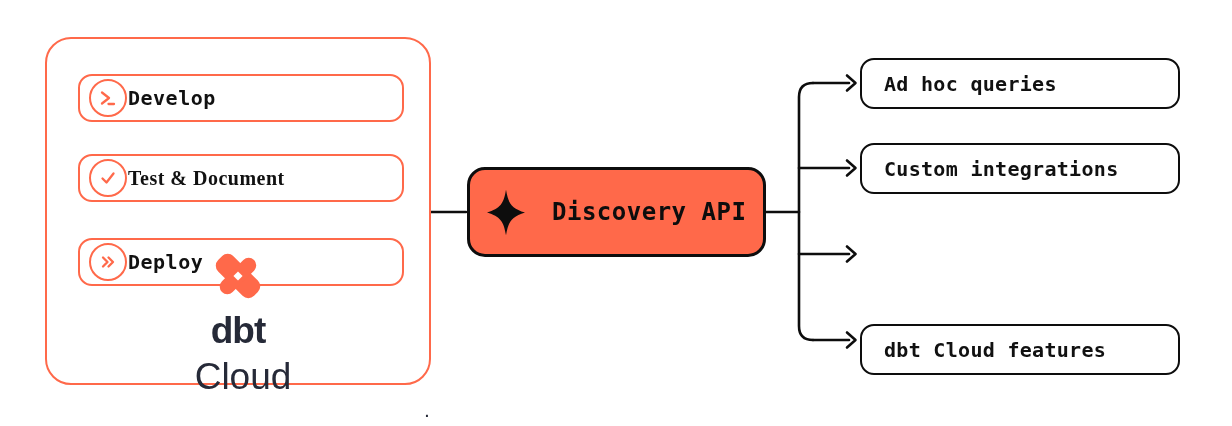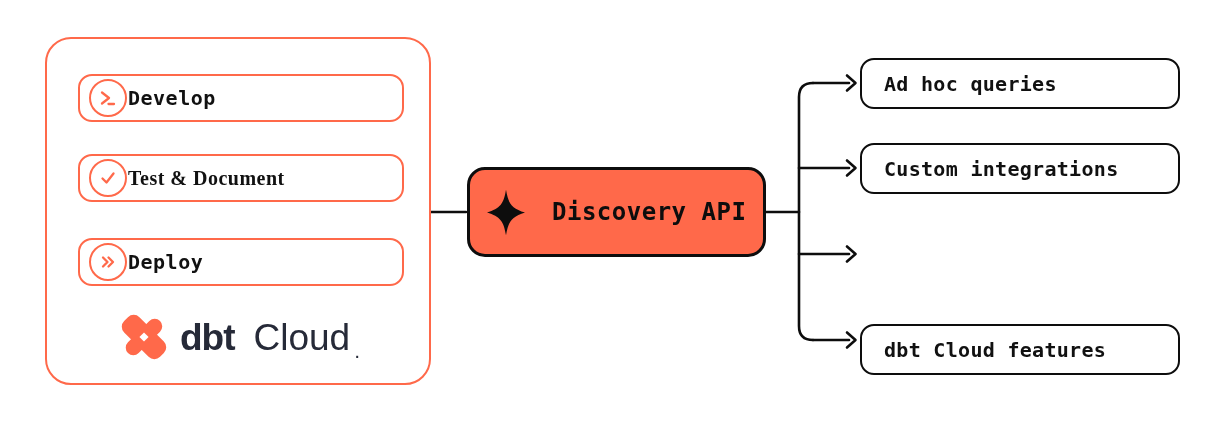--- a/index.html
+++ b/index.html
@@ -56,20 +56,21 @@
 
   
   .brand-row {
     position: absolute;
     left: 0; right: 0; top: 268px;
     height: 60px;
     display: flex;
     align-items: center;
     justify-content: center;
     gap: 9px;
+    flex-direction: column;
   }
   .brand-word { font-family: "Liberation Sans", sans-serif; color: #262A38; font-size: 37px; line-height: 1; }
   .brand-word.bold { font-weight: 800; letter-spacing: -1px; }
   .brand-word.light { font-weight: 400; letter-spacing: 0px; margin-left: 10px; }
   .brand-tm { font-family: "Liberation Sans", sans-serif; color: #262A38; font-size: 14px; font-weight: 700; align-self: flex-end; margin: 0 0 6px -4px; }
 
   
   .hub {
     left: 467px; top: 167px;
     width: 299px; height: 90px;

